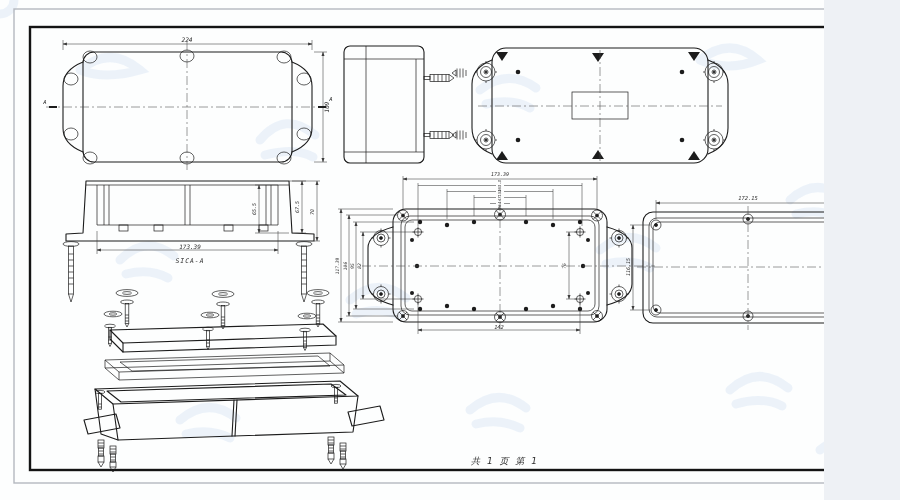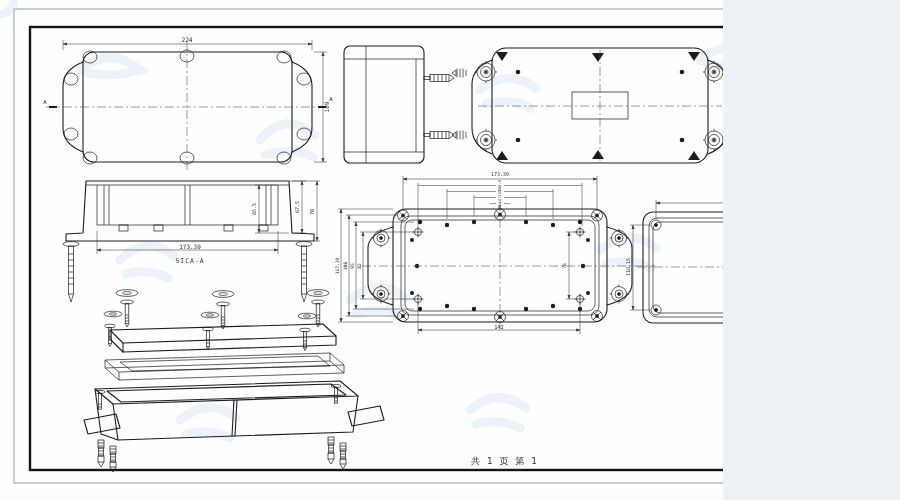--- a/index.html
+++ b/index.html
@@ -1,17 +1,17 @@
 <!DOCTYPE html>
 <html><head>
 <meta charset="utf-8">
 <style>
   html,body{margin:0;padding:0;background:#eef1f5;}
-  #stage{position:relative;width:723px;height:500px;background:#fdfefe;overflow:hidden;
-         font-family:"DejaVu Sans","Liberation Sans",sans-serif;}
+  #stage{position:relative;width:824px;height:500px;background:#fdfefe;overflow:hidden;
+         font-family:"DejaVu Sans","Liberation Sans",sans-serif;font-style:italic;}
   svg{display:block}
   .ln{stroke:#1c1c1c;stroke-width:1.1;fill:none;stroke-linejoin:round;stroke-linecap:round}
   .lt{stroke:#1c1c1c;stroke-width:.7;fill:none}
   .dim{stroke:#3c3c3c;stroke-width:.55;fill:none}
   .cl{stroke:#4a4a4a;stroke-width:.55;fill:none;stroke-dasharray:9 3 2 3}
   .txt{font-family:"DejaVu Sans Mono","Liberation Mono",monospace;fill:#2e2e2e}
   .dot{fill:#1c1c1c;stroke:none}
   .wm{opacity:.5}
 </style>
 </head>

